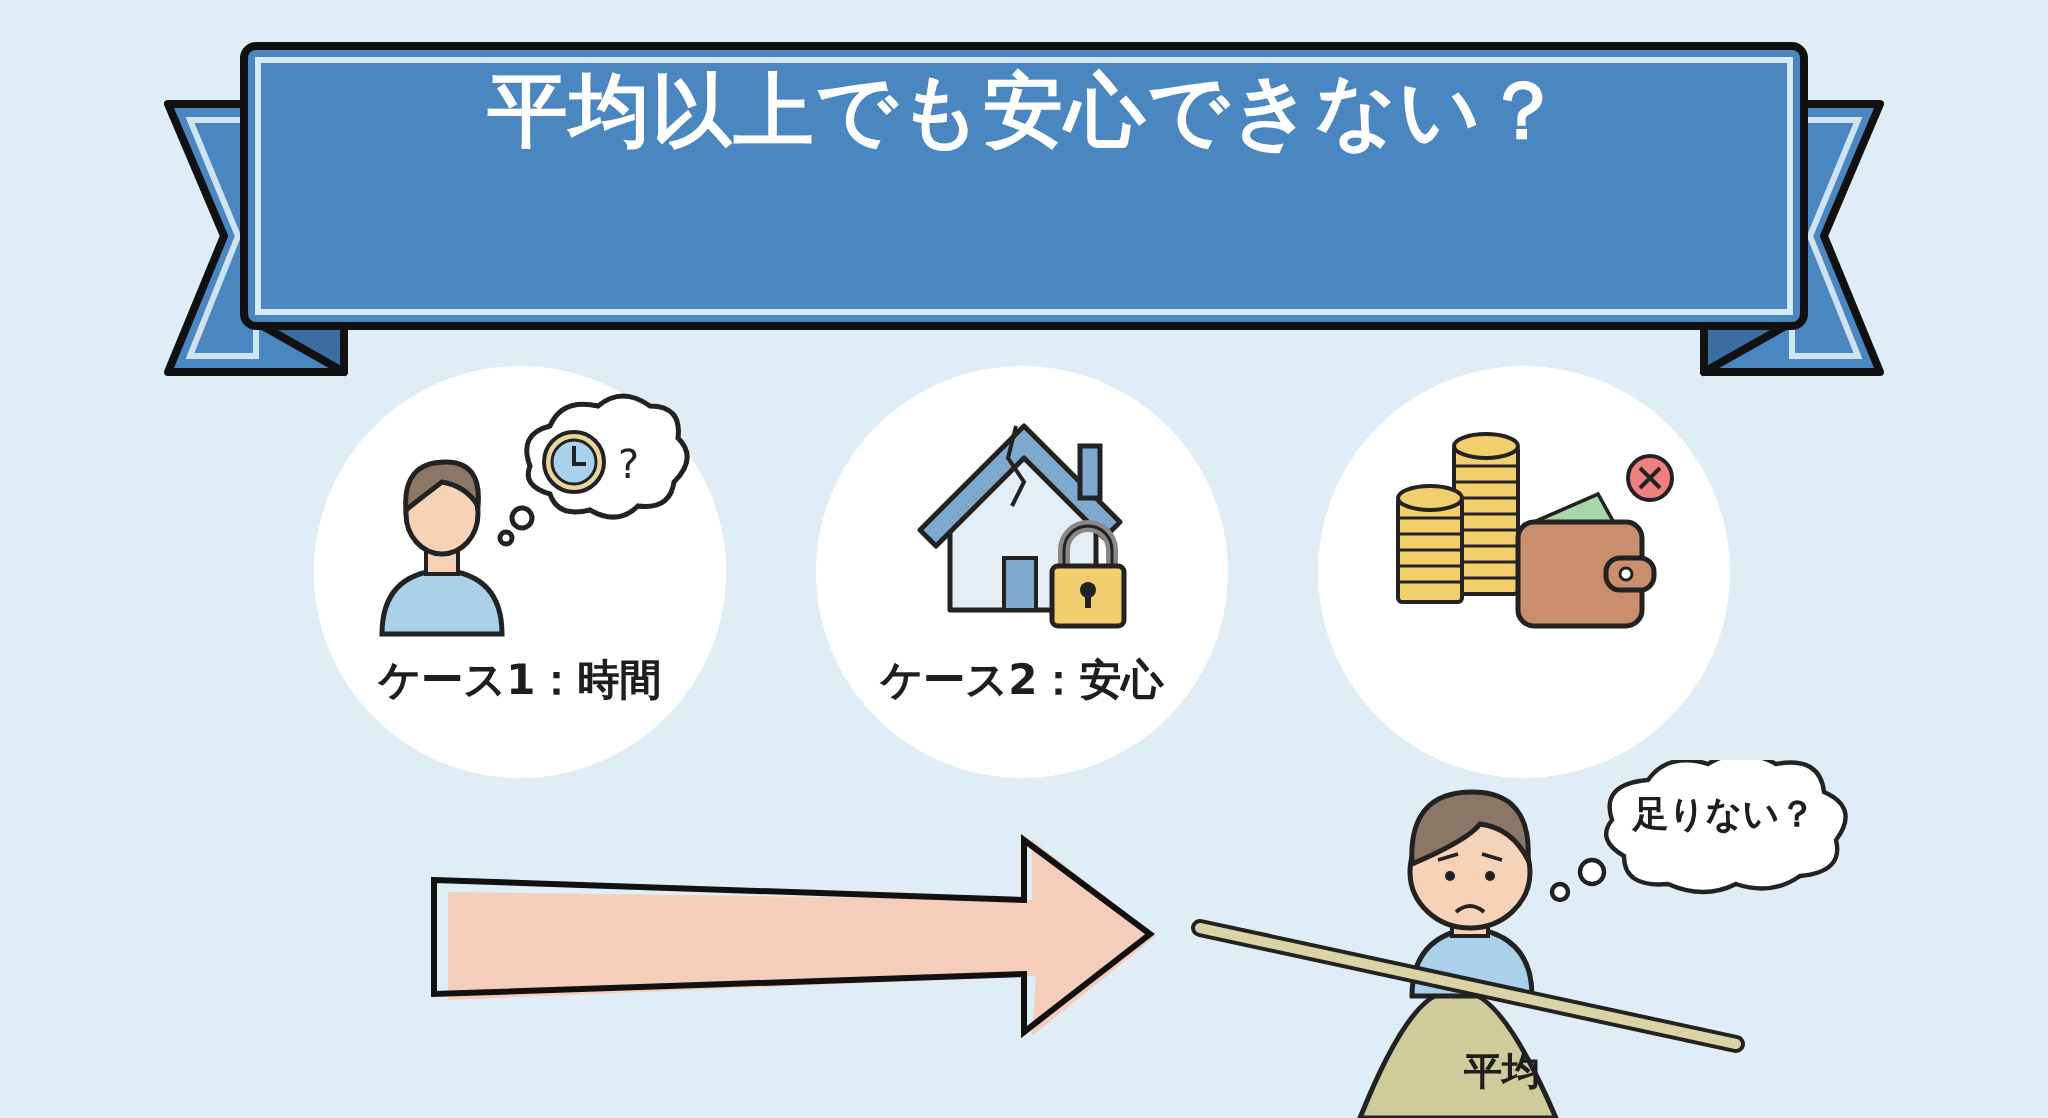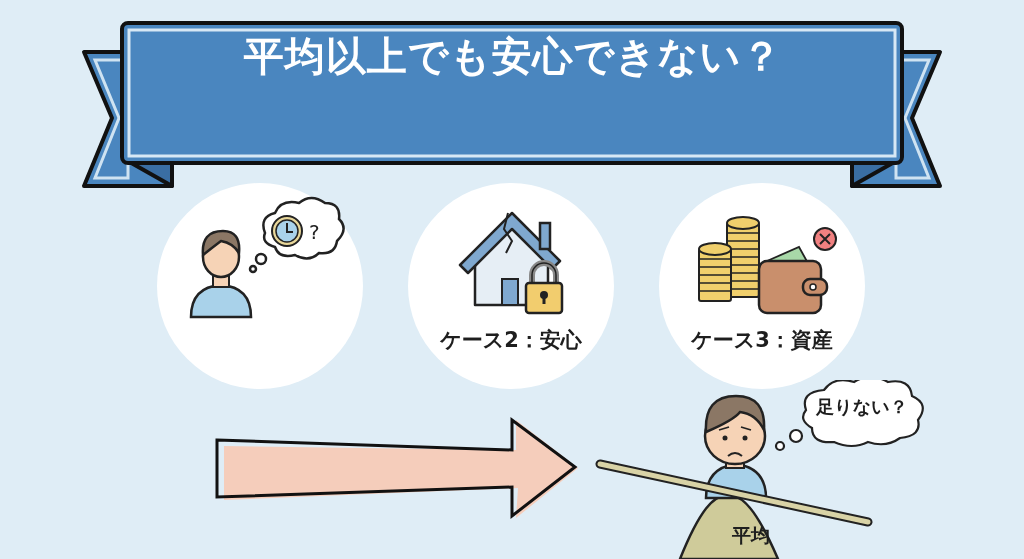--- a/index.html
+++ b/index.html
@@ -67,20 +67,21 @@
     <circle cx="130" cy="48" r="15" fill="#e8d79a" stroke="#222" stroke-width="2"></circle>
     <circle cx="130" cy="48" r="11" fill="#a9d2ea" stroke="#222" stroke-width="1.5"></circle>
     <path d="M130,40 L130,49 L136,49" fill="none" stroke="#222" stroke-width="2"></path>
     <text x="152" y="56" font-size="20" font-family="DejaVu Sans, sans-serif" fill="#222">?</text>
 
     <path d="M34,134 q0,-30 30,-32 q30,2 30,32 z" fill="#a9d2ea" stroke="#222" stroke-width="2.5"></path>
     <rect x="56" y="88" width="16" height="16" fill="#f6d3b6" stroke="#222" stroke-width="2"></rect>
     <ellipse cx="64" cy="74" rx="18" ry="20" fill="#f6d3b6" stroke="#222" stroke-width="2.5"></ellipse>
     <path d="M46,72 q-2,-24 20,-24 q18,0 16,22 q-6,-10 -18,-12 q-8,6 -18,14 z" fill="#8b7765" stroke="#222" stroke-width="2.5"></path>
   </svg>
+  <div class="case-label">ケース1：時間</div>
 </div>
 
 <div class="case" style="left:408px;top:183px;">
   <svg class="case-icon" width="206" height="206">
     <rect x="68" y="58" width="42" height="30" fill="none"></rect>
     <path d="M67,78 L67,122 L140,122 L140,78 L104,44 Z" fill="#e6eef5" stroke="#222" stroke-width="2.5" stroke-linejoin="round"></path>
     <path d="M52,82 L104,30 L152,78 L144,86 L104,46 L60,90 Z" fill="#7fa8cf" stroke="#222" stroke-width="2.5" stroke-linejoin="round"></path>
     <rect x="132" y="40" width="10" height="26" fill="#7fa8cf" stroke="#222" stroke-width="2.5"></rect>
     <path d="M100,30 L96,46 L104,58 L98,70" fill="none" stroke="#222" stroke-width="2"></path>
     <rect x="94" y="96" width="16" height="26" fill="#7fa8cf" stroke="#222" stroke-width="2"></rect>
@@ -125,21 +126,20 @@
 
     <polygon points="108,78 140,64 150,82 118,94" fill="#a8d8a8" stroke="#222" stroke-width="1.8"></polygon>
 
     <rect x="100" y="78" width="62" height="52" rx="8" fill="#c98f6c" stroke="#222" stroke-width="2.5"></rect>
     <rect x="144" y="96" width="24" height="16" rx="7" fill="#c98f6c" stroke="#222" stroke-width="2.5"></rect>
     <circle cx="154" cy="104" r="3" fill="#fff" stroke="#222" stroke-width="1.5"></circle>
 
     <circle cx="166" cy="56" r="11" fill="#f08080" stroke="#222" stroke-width="2"></circle>
     <path d="M161,51 l10,10 M171,51 l-10,10" stroke="#222" stroke-width="2"></path>
   </svg>
-  <div class="case-label">ケース3：資産</div>
 </div>
 
 <svg class="abs" style="left:200px;top:400px;" width="400" height="140">
   <polygon points="24,46 316,50 316,20 378,68 316,118 318,88 24,100" fill="#f5cdbb"></polygon>
   <polygon points="17,40 312,50 312,20 375,67 312,116 312,87 17,97" fill="none" stroke="#111" stroke-width="3" stroke-linejoin="miter"></polygon>
 </svg>
 
 <svg class="abs" style="left:580px;top:380px;" width="444" height="179">
 
   <path d="M100,179 q28,-70 48,-62 q20,-8 50,62 z" fill="#cfcb9a" stroke="#222" stroke-width="2.5"></path>

